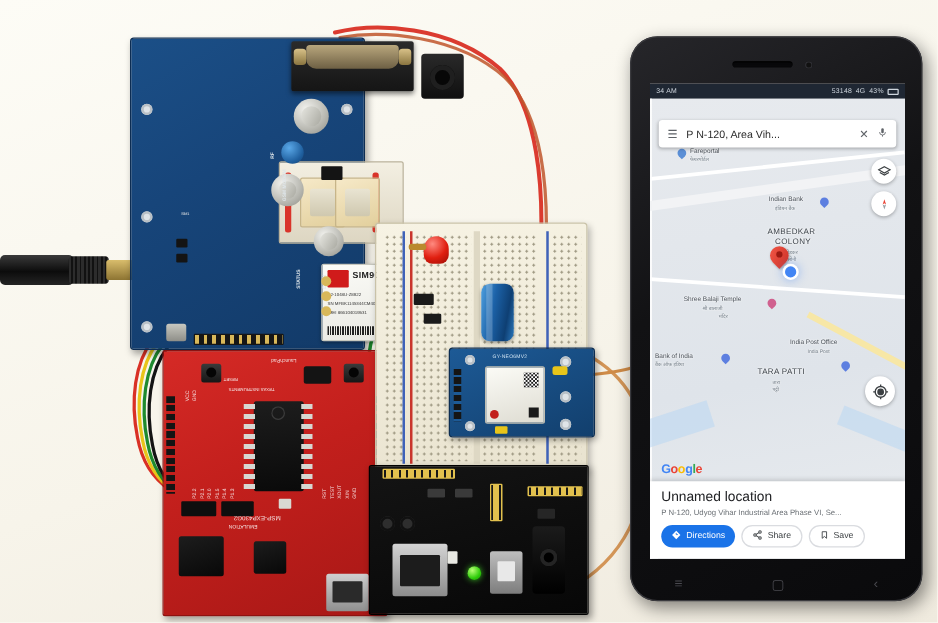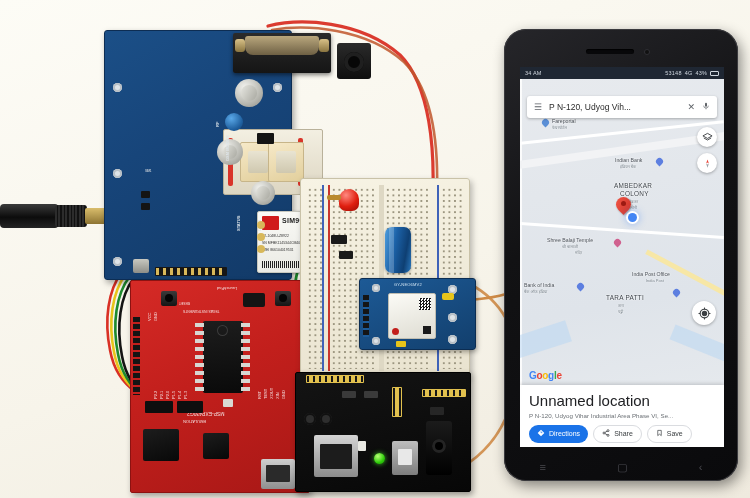--- a/index.html
+++ b/index.html
@@ -250,21 +250,21 @@
   #googlelogo { position:absolute; left:9px; bottom:66px; font-size:10px; font-weight:bold;
                 letter-spacing:-.3px; }
   #googlelogo span:nth-child(1){color:#4285f4;} #googlelogo span:nth-child(2){color:#ea4335;}
   #googlelogo span:nth-child(3){color:#fbbc05;} #googlelogo span:nth-child(4){color:#4285f4;}
   #googlelogo span:nth-child(5){color:#34a853;} #googlelogo span:nth-child(6){color:#ea4335;}
 
   
   #infocard { position:absolute; left:0; right:0; bottom:0; height:62px;
               background:#fff; box-shadow:0 -1px 4px rgba(0,0,0,.18);
               padding:7px 9px 0 9px; }
-  #card-title { font-size:15px; color:#202124; }
+  #card-title { font-size:11px; color:#202124; }
   #card-sub { font-size:6.2px; color:#6b7075; margin-top:2.5px; white-space:nowrap; overflow:hidden; }
   #card-actions { display:flex; gap:5px; margin-top:6px; align-items:center; }
   .act { height:18px; border-radius:9px; display:flex; align-items:center; gap:4px;
          padding:0 8px; font-size:7px; }
   #act-directions { background:#1a73e8; color:#fff; }
   .act-outline { border:1px solid #dadce0; color:#3c4043; background:#fff; }
   .act-ico { font-size:7.5px; line-height:1; }
 </style>
 </head>
 <body>
@@ -538,21 +538,21 @@
               <line x1="20" y1="12" x2="23" y2="12"></line>
           </svg>
         </div>
 
         <div id="googlelogo">
           <span>G</span><span>o</span><span>o</span><span>g</span><span>l</span><span>e</span>
         </div>
 
         <div id="searchbar">
           <span class="sb-icon">☰</span>
-          <span id="search-text" title="Search here">P N-120, Udyog Vih...</span>
+          <span id="search-text" title="Search here">P N-120, Area Vih...</span>
           <span class="sb-icon">✕</span>
           <span class="sb-icon">
             <svg width="8" height="10" viewBox="0 0 24 24" fill="#5f6368">
               <rect x="9" y="2" width="6" height="12" rx="3"></rect>
               <path d="M5 11a7 7 0 0 0 14 0" fill="none" stroke="#5f6368" stroke-width="2"></path>
               <line x1="12" y1="18" x2="12" y2="22" stroke="#5f6368" stroke-width="2"></line>
             </svg>
           </span>
         </div>
 

